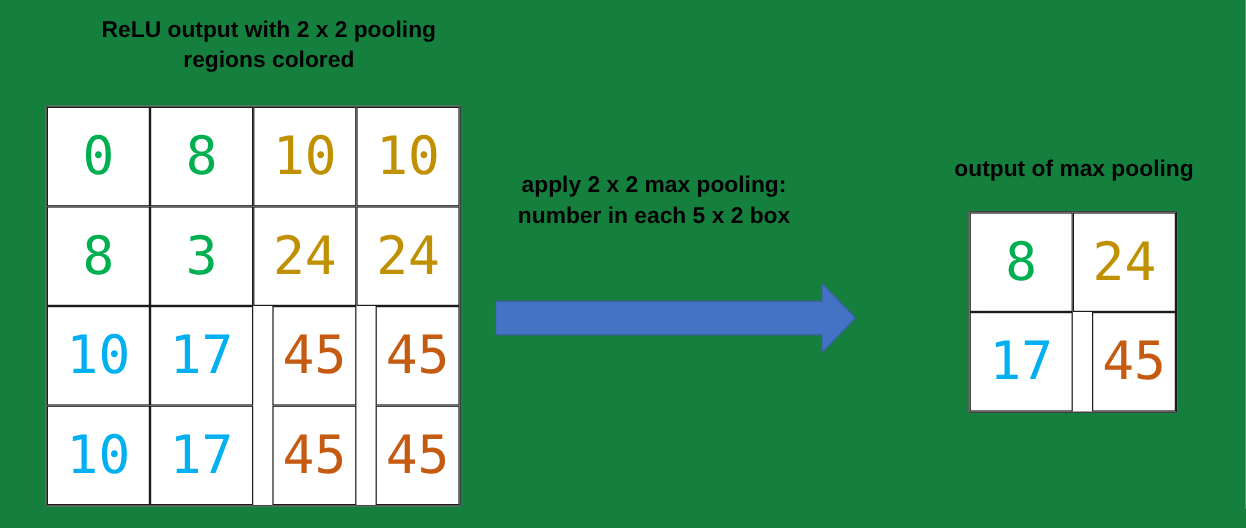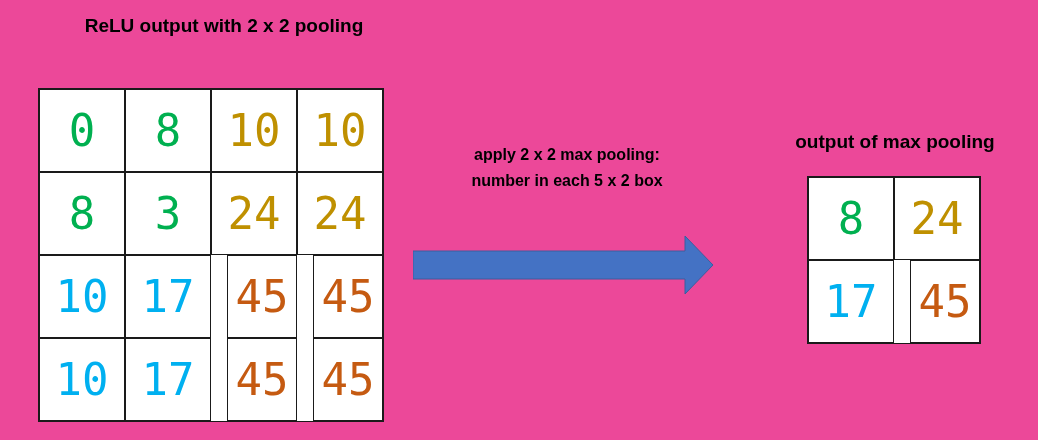--- a/index.html
+++ b/index.html
@@ -8,39 +8,39 @@
     --cyan:#00B0F0;
     --orange:#C55A11;
     --arrow:#4472C4;
     --line:#1a1a1a;
   }
   *{margin:0;padding:0;box-sizing:border-box;}
   body{background:#ffffff;font-family:"Liberation Sans", sans-serif;}
   .canvas{
     position:relative;
     width:1038px;height:440px;
-    background:#ec4899;
+    background:#15803d;
     overflow:hidden;
   }
   .heading{
     position:absolute;
     text-align:center;
     font-weight:bold;
     font-size:19px;
     line-height:25px;
     color:#000;
   }
   .left-title{left:24px;top:13px;width:400px;}
   .right-title{left:750px;top:129px;width:290px;}
   .middle-text{
     position:absolute;
-    left:397px;top:142px;width:340px;
+    left:375px;top:142px;width:340px;
     text-align:center;
     font-weight:bold;
-    font-size:16px;
+    font-size:19px;
     line-height:26px;
     color:#000;
   }
   .pool-grid{
     position:absolute;
     display:grid;
     border:1px solid var(--line);
     background:#fff;
   }
   .grid-input{
@@ -72,20 +72,21 @@
     width:302px;height:58px;
   }
 </style>
 </head>
 <body>
 
 <div class="canvas">
 
   <div class="heading left-title">
     <div>ReLU output with 2 x 2 pooling</div>
+    <div>regions colored</div>
   </div>
 
   <div class="pool-grid grid-input">
     <div class="cell" data-color="green">0</div>
     <div class="cell" data-color="green">8</div>
     <div class="cell" data-color="gold">10</div>
     <div class="cell" data-color="gold">10</div>
     <div class="cell" data-color="green">8</div>
     <div class="cell" data-color="green">3</div>
     <div class="cell" data-color="gold">24</div>

